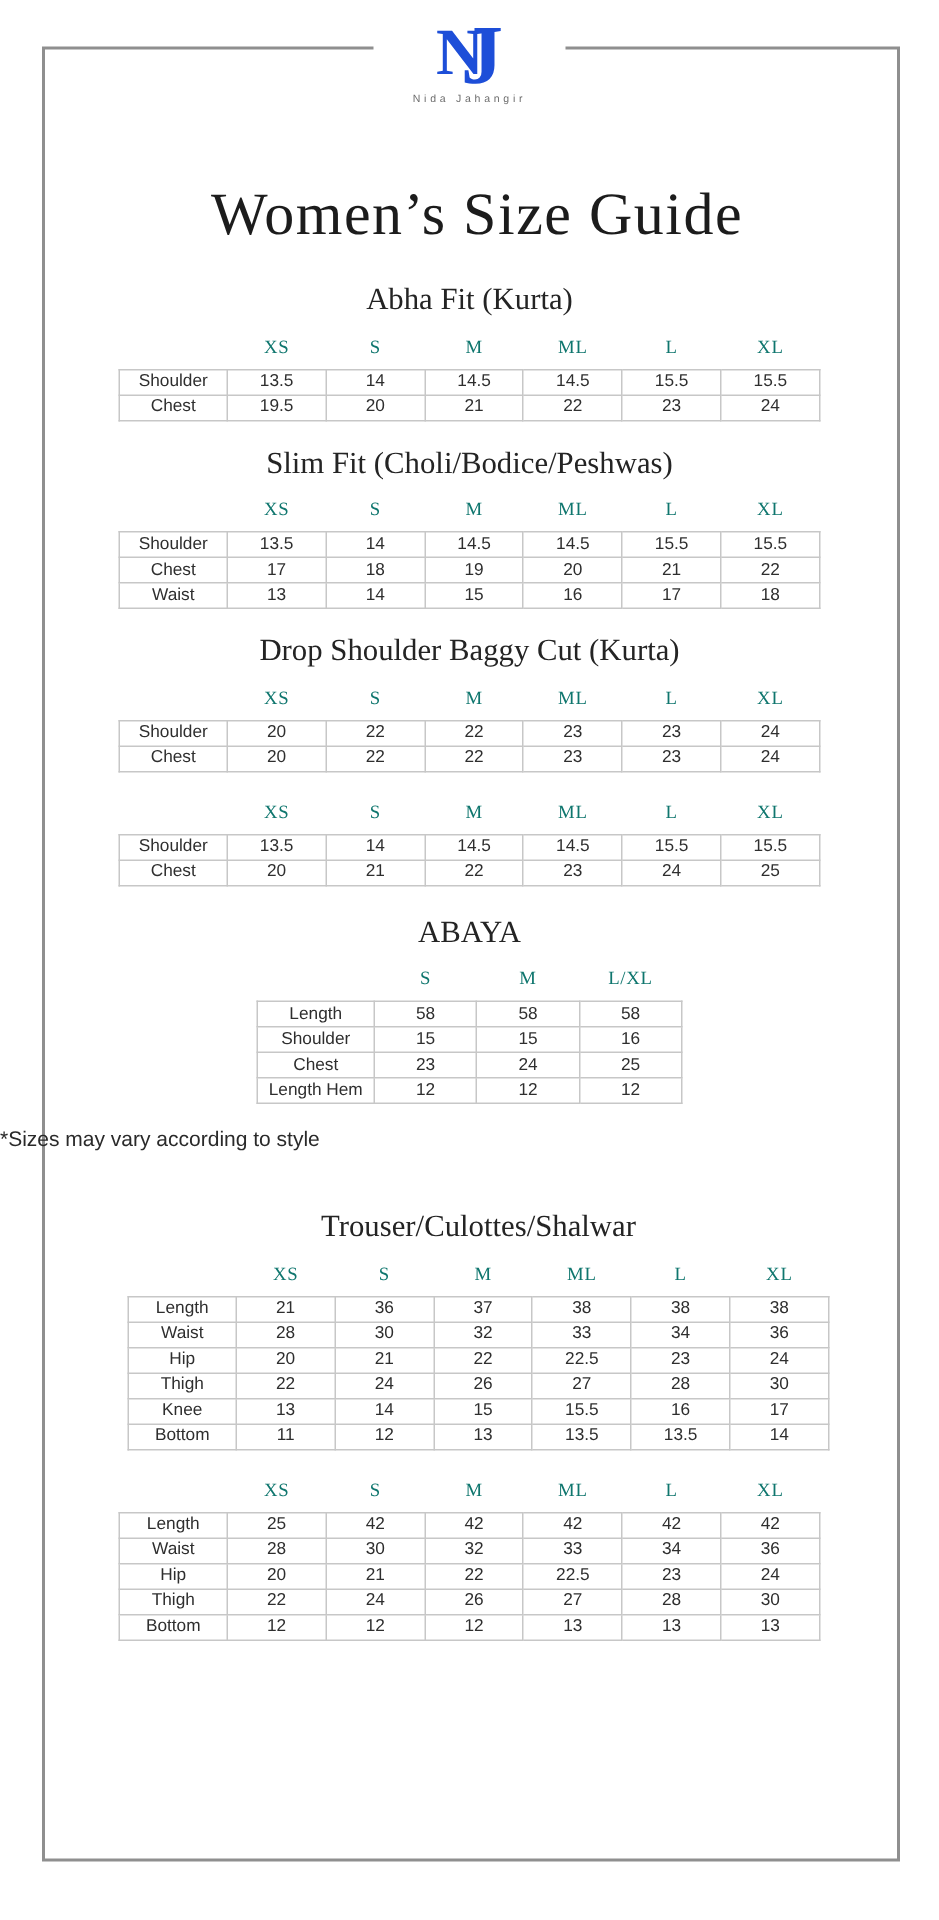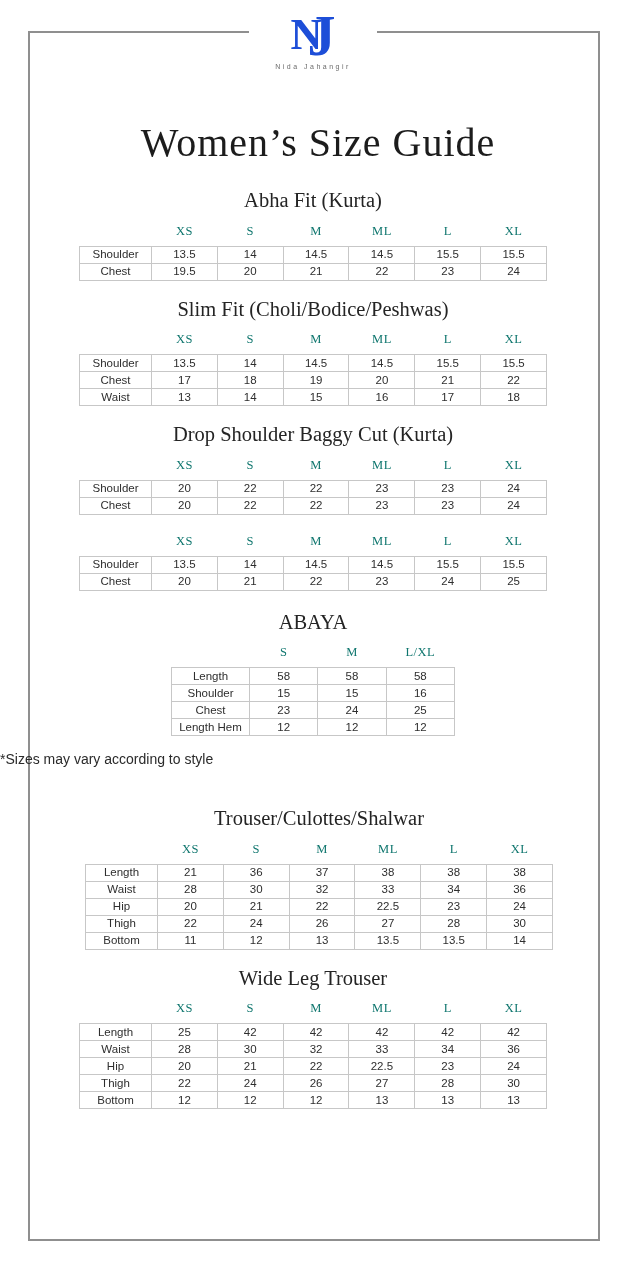--- a/index.html
+++ b/index.html
@@ -365,33 +365,41 @@
             <tr>
               <td class="rowlabel">Thigh</td>
               <td>22</td>
               <td>24</td>
               <td>26</td>
               <td>27</td>
               <td>28</td>
               <td>30</td>
             </tr>
             <tr>
+              <td class="rowlabel">Knee</td>
+              <td>13</td>
+              <td>14</td>
+              <td>15</td>
+              <td>15.5</td>
+              <td>16</td>
+              <td>17</td>
+            </tr>
+            <tr>
               <td class="rowlabel">Bottom</td>
               <td>11</td>
               <td>12</td>
               <td>13</td>
               <td>13.5</td>
               <td>13.5</td>
               <td>14</td>
             </tr>
           </tbody>
         </table>
       </section>
       <section class="size-section">
-        <h2 class="sec-title">Wide Leg Trouser</h2>
         <table class="size-table wide">
           <thead>
             <tr>
               <th></th>
               <th>XS</th>
               <th>S</th>
               <th>M</th>
               <th>ML</th>
               <th>L</th>
               <th>XL</th>

